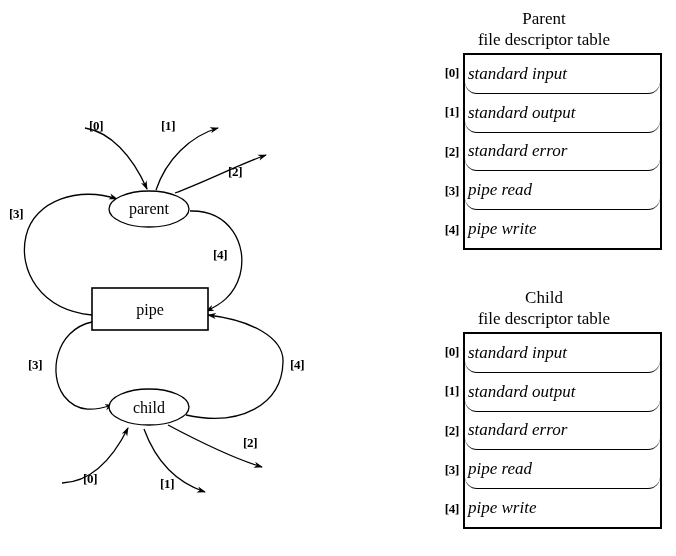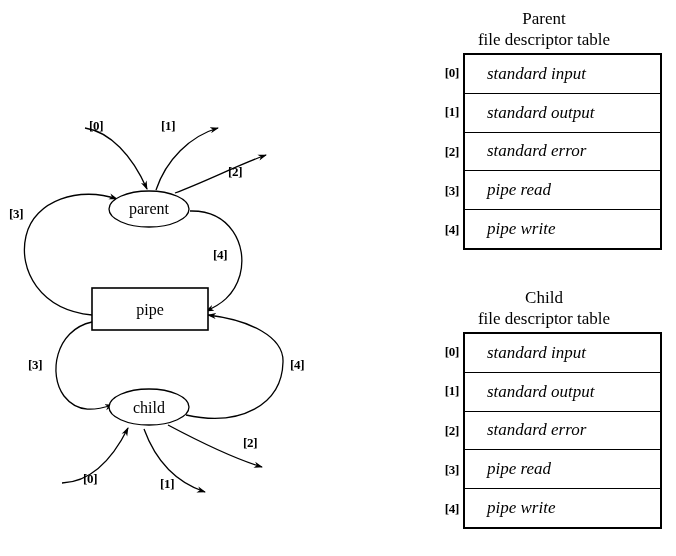--- a/index.html
+++ b/index.html
@@ -77,25 +77,26 @@
     border-bottom-width: 2px;
     display: flex;
     flex-direction: column;
     box-sizing: border-box;
   }
   .fd-row {
     flex: 1 1 0;
     border-bottom: 1px solid #000000;
     display: flex;
     align-items: center;
-    padding-left: 22px;
+    padding-left: 3px;
     box-sizing: border-box;
     font-style: italic;
     font-size: 17px;
     font-family: "Liberation Serif", "DejaVu Serif", serif;
+    border-radius: 12px;
   }
   .fd-row:last-child {
     border-bottom: none;
     font-style: italic;
   }
 </style>
 </head>
 <body>
 
 <div id="page">

